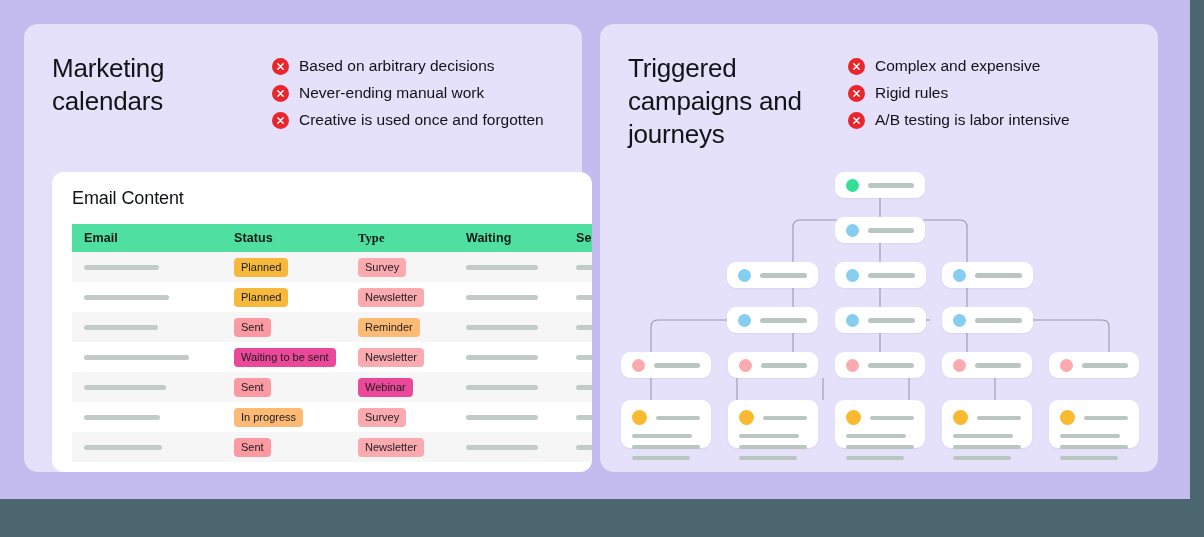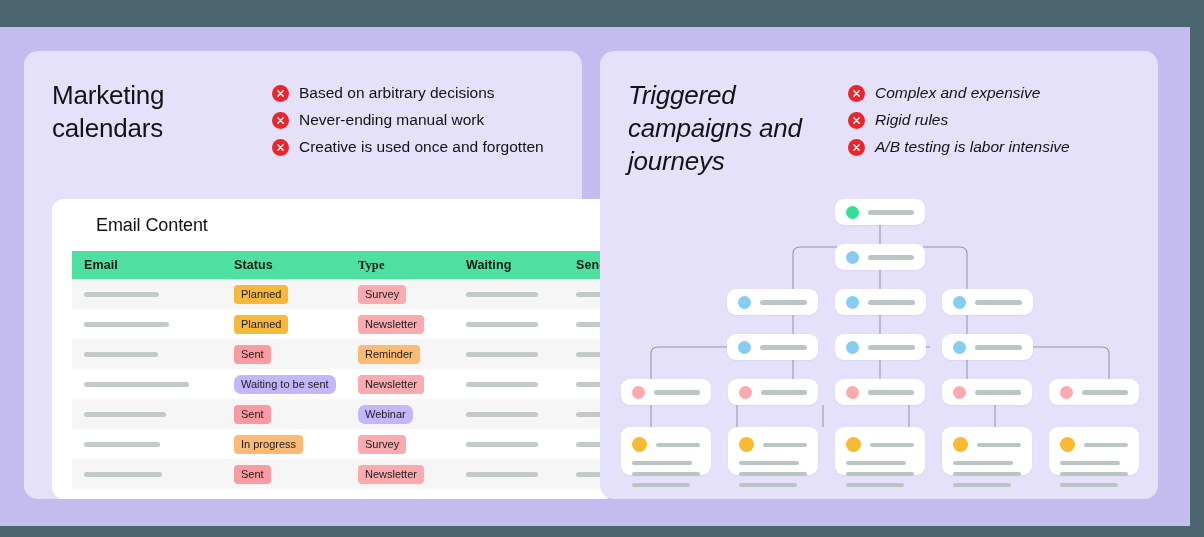--- a/index.html
+++ b/index.html
@@ -10,21 +10,20 @@
     width: 1204px;
     height: 537px;
     overflow: hidden;
     font-family: "Liberation Sans", sans-serif;
     background: #4c6670;
   }
   .stage {
     position: relative;
     width: 1204px;
     height: 482px;
-    margin-top: 27px;
   }
   .bg-purple {
     position: absolute;
     left: 0; top: 0;
     width: 1190px;
     height: 499px;
     background: #c4bcee;
   }
   .bg-teal-bottom {
     position: absolute;
@@ -42,21 +41,21 @@
   }
 
   
   .panel {
     position: absolute;
     background: #e6e1fa;
     border-radius: 14px;
     overflow: hidden;
   }
   .panel-left  { left: 24px;  top: 24px; width: 558px; height: 448px; }
-  .panel-right { left: 600px; top: 24px; width: 558px; height: 448px; font-style: italic; }
+  .panel-right { left: 600px; top: 24px; width: 558px; height: 448px; }
 
   .panel-head {
     position: absolute;
     left: 28px;
     top: 28px;
     right: 0;
     display: flex;
     gap: 10px;
   }
   .panel-title {
@@ -98,21 +97,20 @@
   
   .table-card {
     position: absolute;
     left: 52px;
     top: 172px;
     width: 540px;
     height: 300px;
     background: #ffffff;
     border-radius: 12px;
     overflow: hidden;
-    padding-left: 24px;
   }
   .table-card-title {
     font-size: 18px;
     color: #111317;
     padding: 16px 0 0 20px;
     letter-spacing: -0.1px;
   }
   .tbl {
     position: absolute;
     left: 20px;
@@ -155,21 +153,21 @@
     font-size: 11px;
     line-height: 16px;
     padding: 1px 7px 2px;
     border-radius: 4px;
     color: #1c1c1c;
     white-space: nowrap;
   }
   .pill.orange { background: #f6b93b; }
   .pill.pink   { background: #fbaab0; }
   .pill.purple { background: #fdba74; }
-  .pill.blue   { background: #c4b5fd; border-radius: 7px; }
+  .pill.blue   { background: #ec4899; }
   .pill.red    { background: #fb9aa2; }
 
   
   .flow {
     position: absolute;
     left: 600px;
     top: 24px;
     width: 558px;
     height: 448px;
     pointer-events: none;

